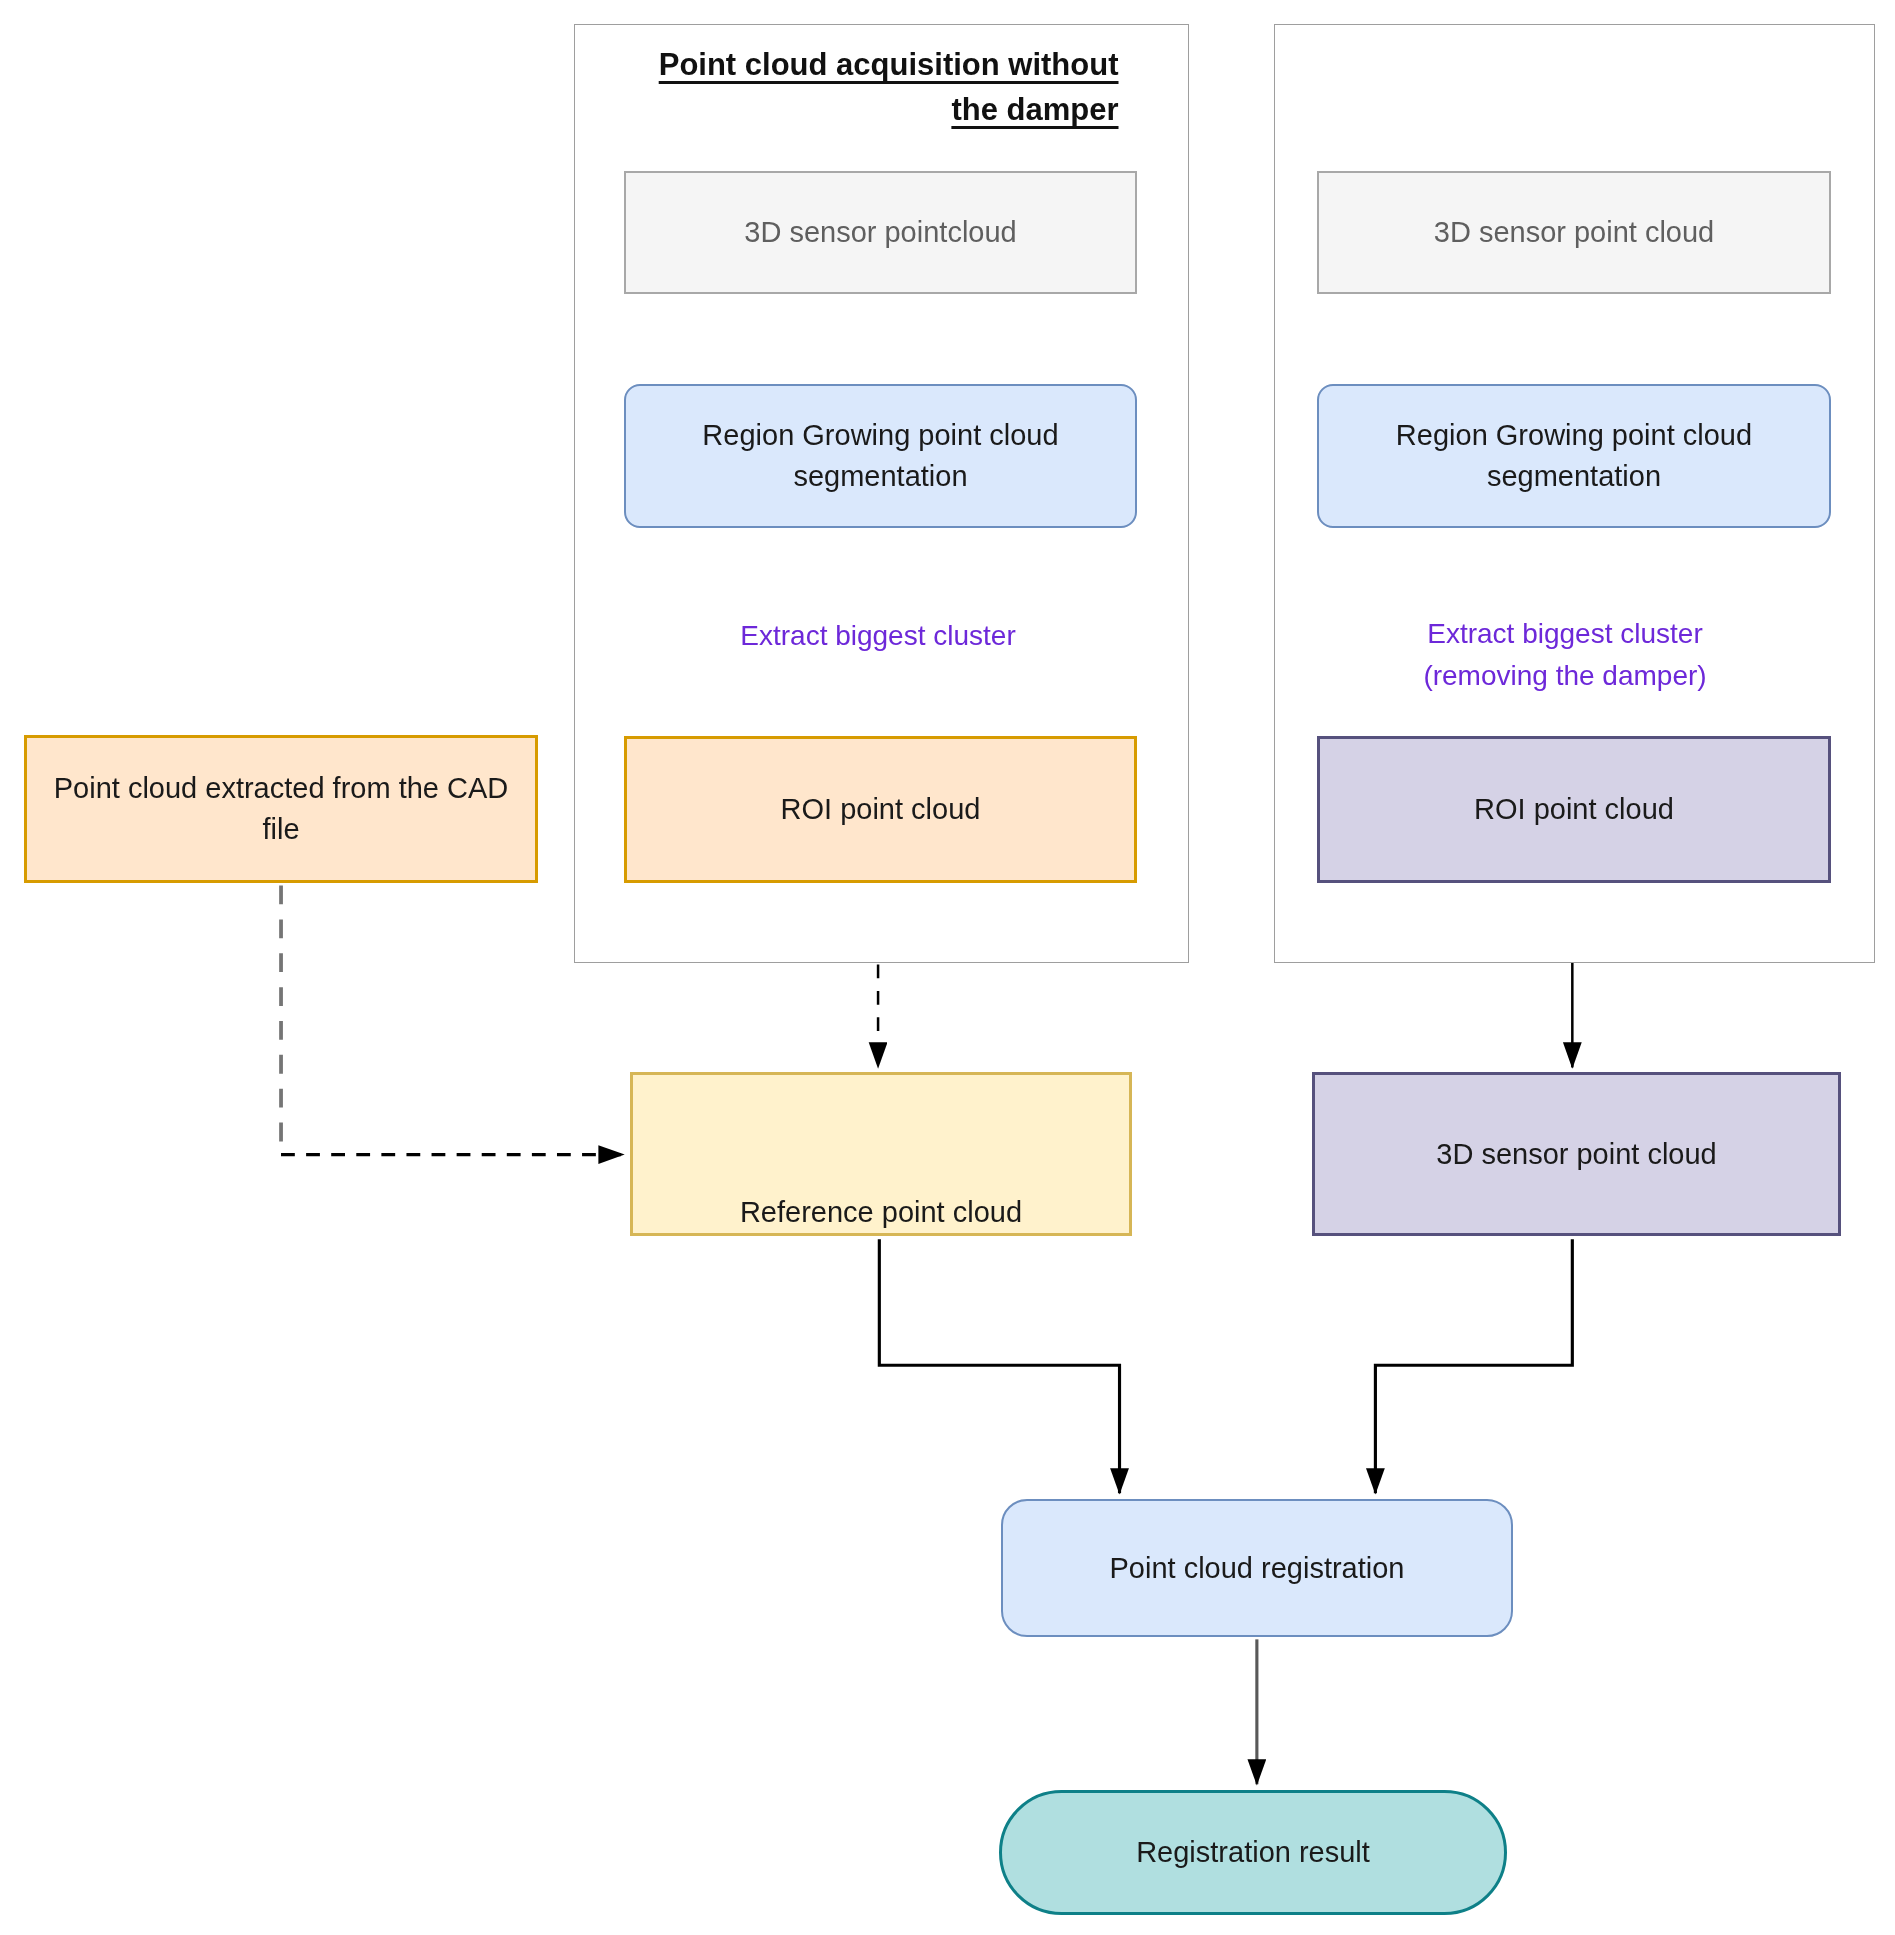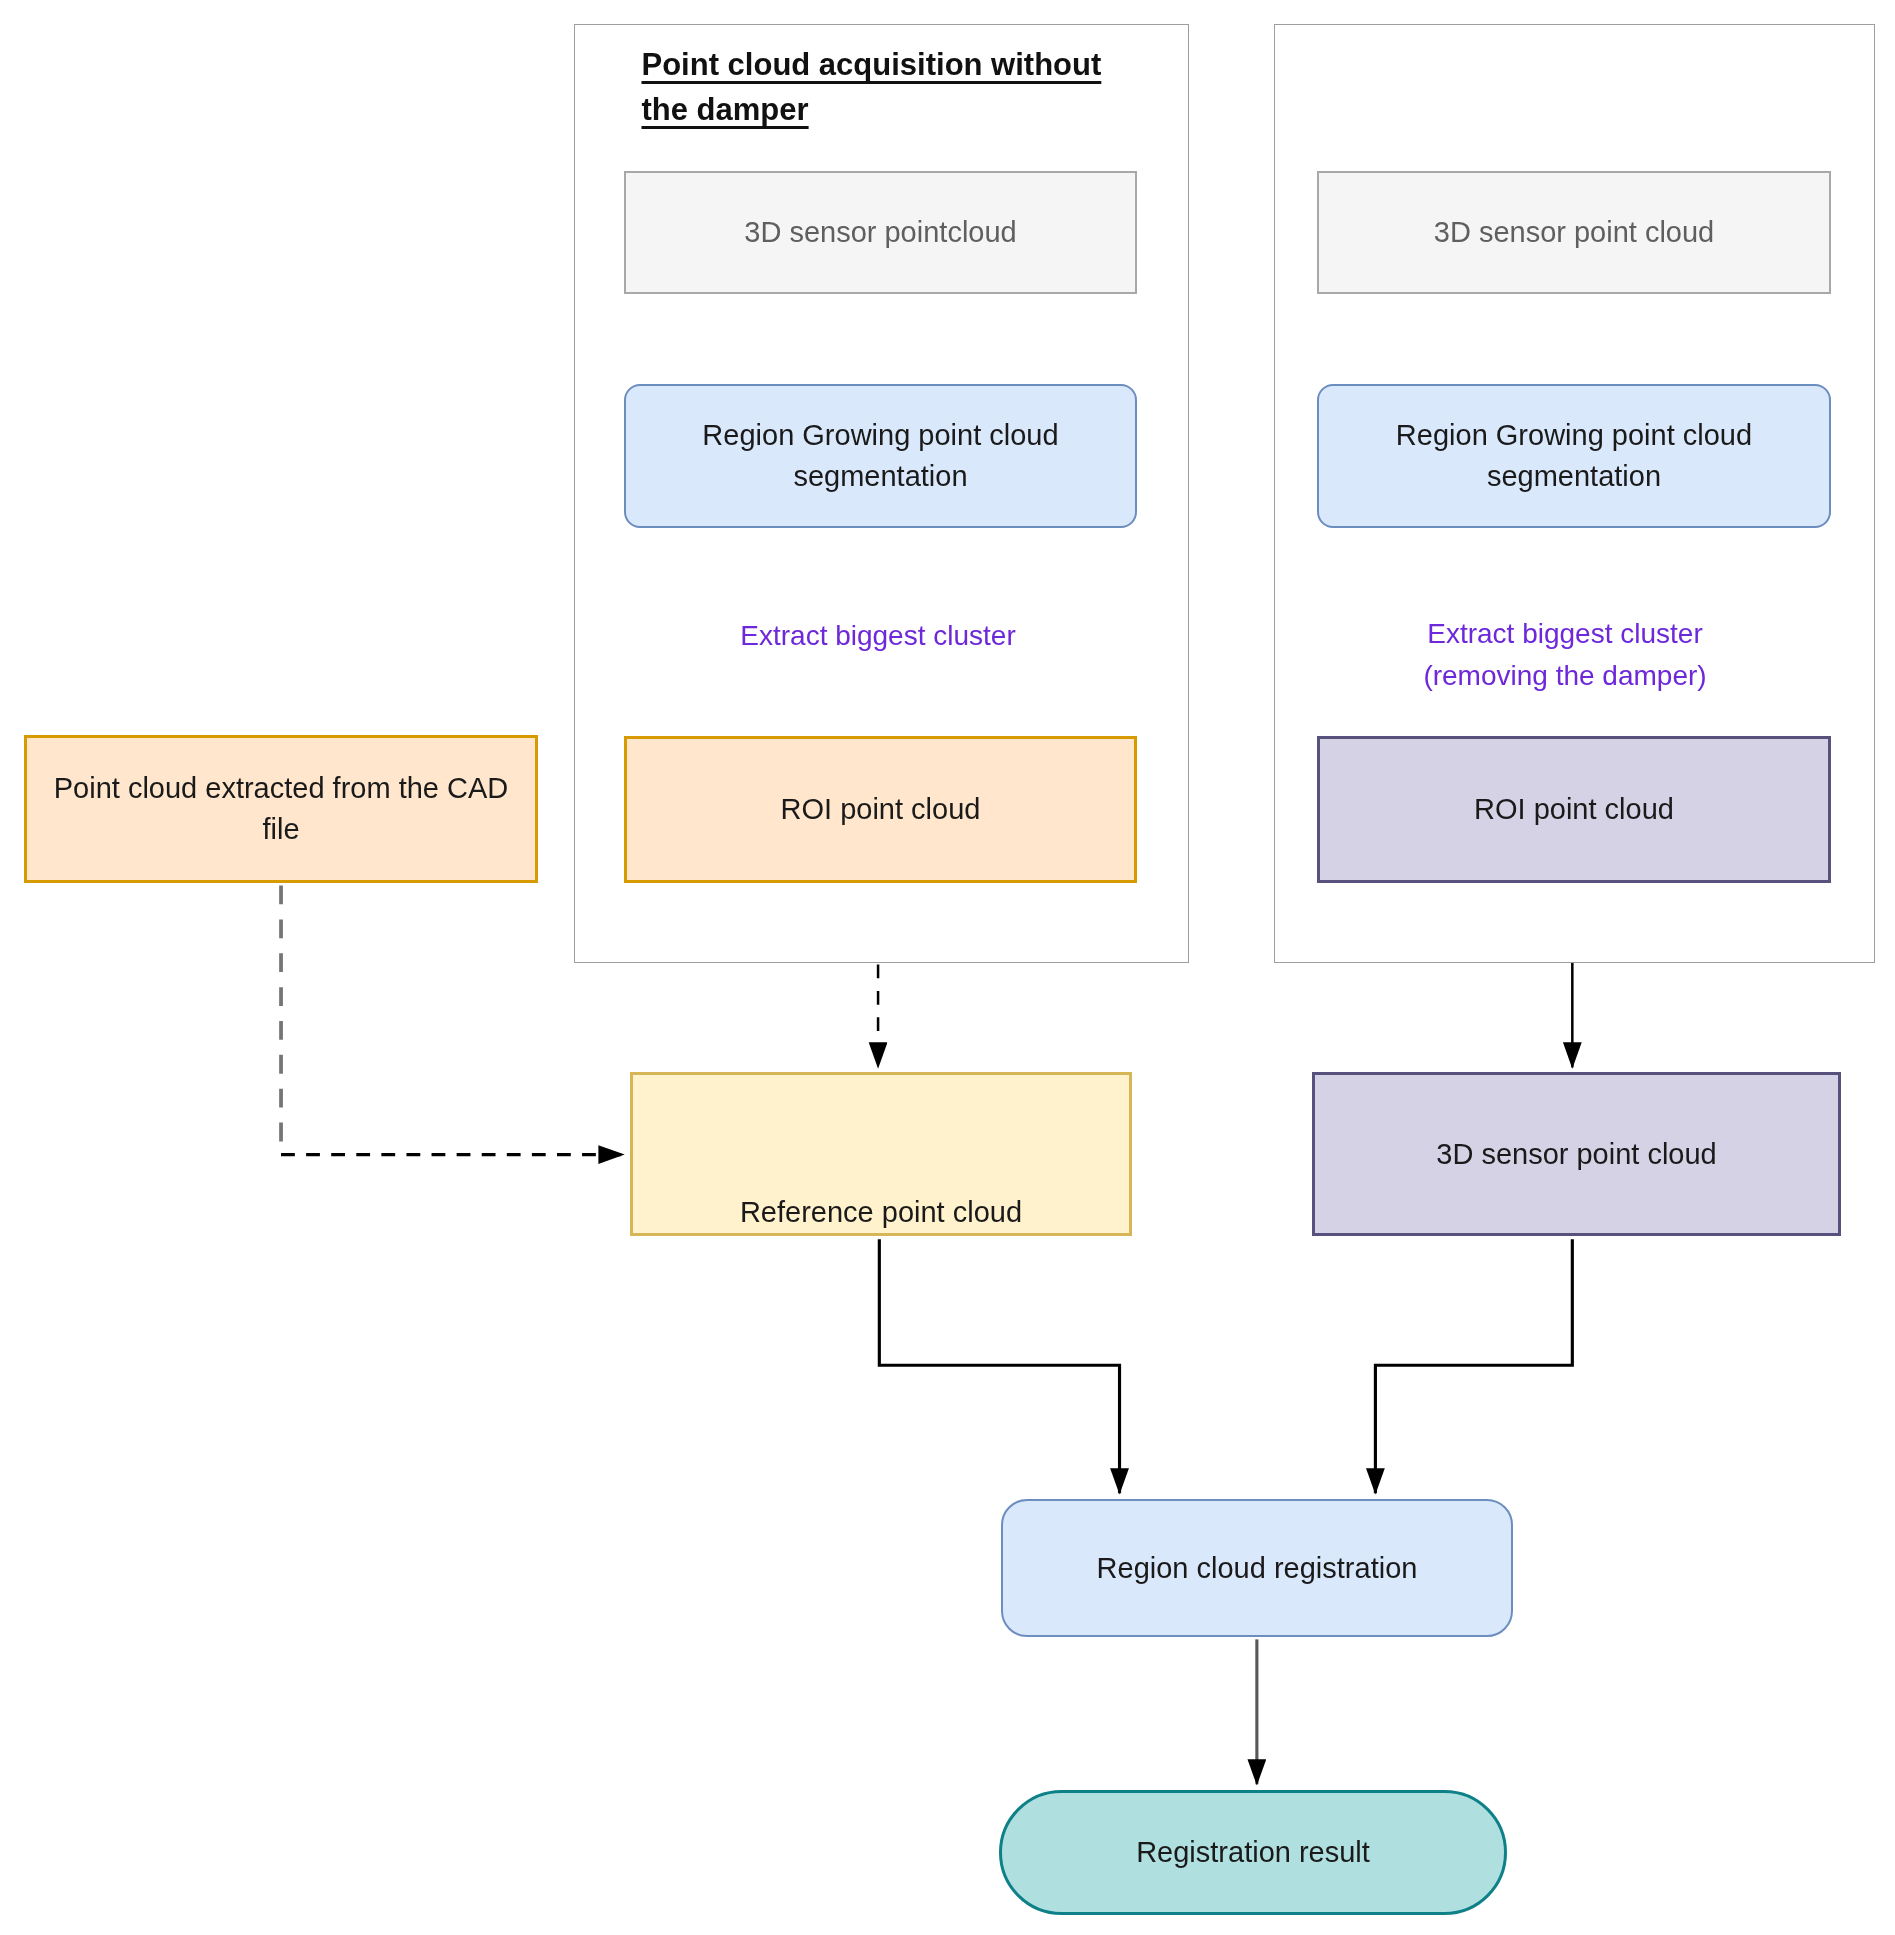--- a/index.html
+++ b/index.html
@@ -13,21 +13,21 @@
   #wires{position:absolute;left:0;top:0;width:1896px;height:1936px;}
   .panel{
     position:absolute;
     border:1.9px solid var(--panel-border);
     background:#ffffff;
   }
   .panel-title{
     position:absolute;
     transform:translateX(-50%);
     width:477px;
-    text-align:left;
+    text-align:right;
     font-size:31px;
     line-height:1.45;
     font-weight:700;
     color:#111111;
     text-decoration:underline;
     text-underline-offset:6.3px;
   }
   .box{
     position:absolute;
     display:flex;align-items:center;justify-content:center;
@@ -129,21 +129,21 @@
 
   <div class="box yellow" style="left:630px;top:1072px;width:502px;height:164px;">
     <span>Reference point cloud</span>
   </div>
 
   <div class="box purple" style="left:1312px;top:1072px;width:529px;height:164px;">
     <span>3D sensor point cloud</span>
   </div>
 
   <div class="box blue" style="left:1001px;top:1499px;width:512px;height:138px;border-radius:26px;">
-    <span>Region cloud registration</span>
+    <span>Point cloud registration</span>
   </div>
 
   <div class="box teal" style="left:999px;top:1790px;width:508px;height:125px;">
     <span>Registration result</span>
   </div>
 
 </div>
 
 
 </body></html>

